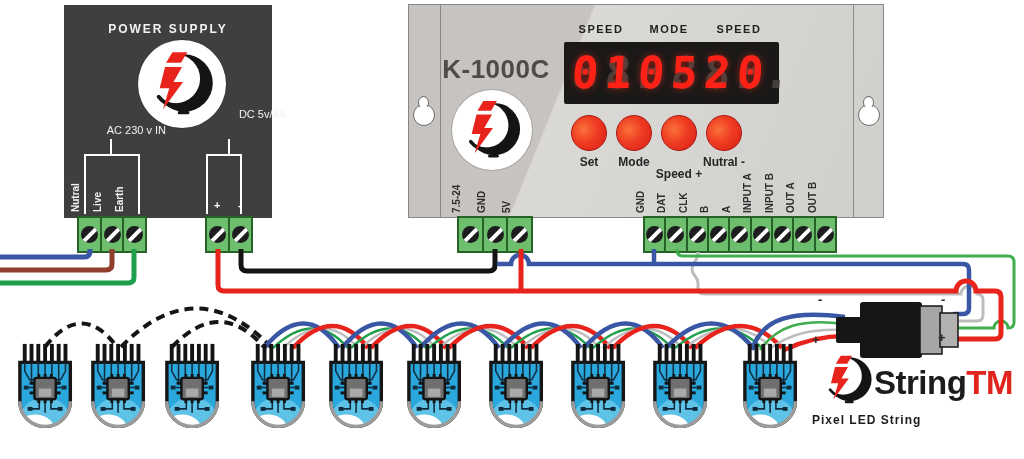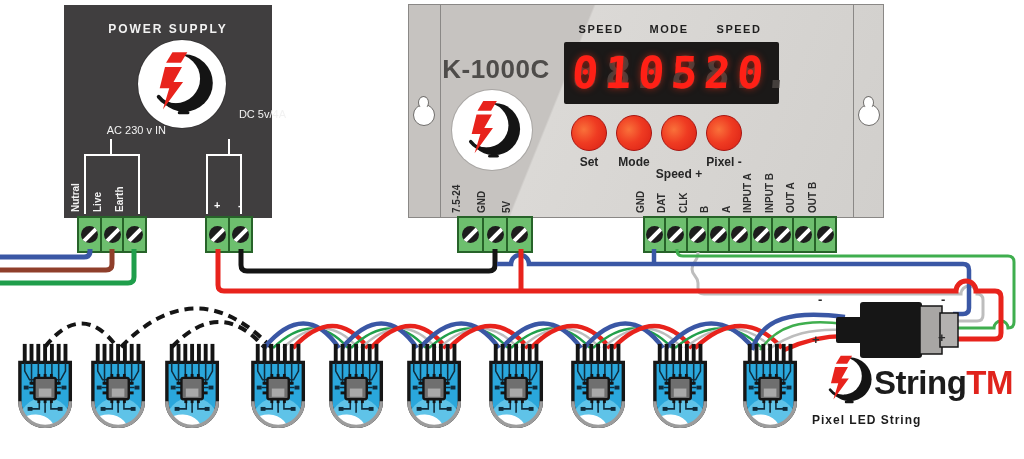--- a/index.html
+++ b/index.html
@@ -218,21 +218,21 @@
     </div>
   </div>
 
   <div class="btn" style="left:571px;"></div>
   <div class="btn" style="left:616px;"></div>
   <div class="btn" style="left:661px;"></div>
   <div class="btn" style="left:706px;"></div>
   <span class="btnlab" style="left:559px;">Set</span>
   <span class="btnlab" style="left:604px;">Mode</span>
   <span class="btnlab" style="left:649px;margin-top:12px;">Speed +</span>
-  <span class="btnlab" style="left:694px;">Pixel -</span>
+  <span class="btnlab" style="left:694px;">Nutral -</span>
 
   <span class="vlab dark" style="left:463px;top:200px;">7.5-24</span>
   <span class="vlab dark" style="left:488px;top:200px;">GND</span>
   <span class="vlab dark" style="left:513px;top:200px;">5V</span>
 
   <span class="vlab dark" style="left:647px;top:200px;">GND</span>
   <span class="vlab dark" style="left:668px;top:200px;">DAT</span>
   <span class="vlab dark" style="left:690px;top:200px;">CLK</span>
   <span class="vlab dark" style="left:711px;top:200px;">B</span>
   <span class="vlab dark" style="left:733px;top:200px;">A</span>

